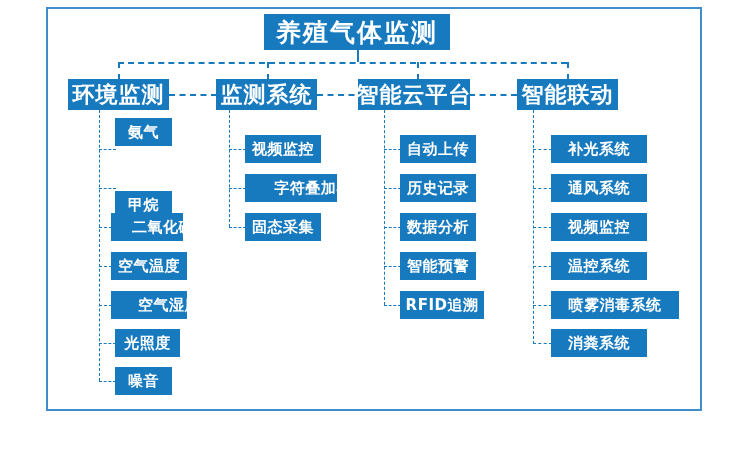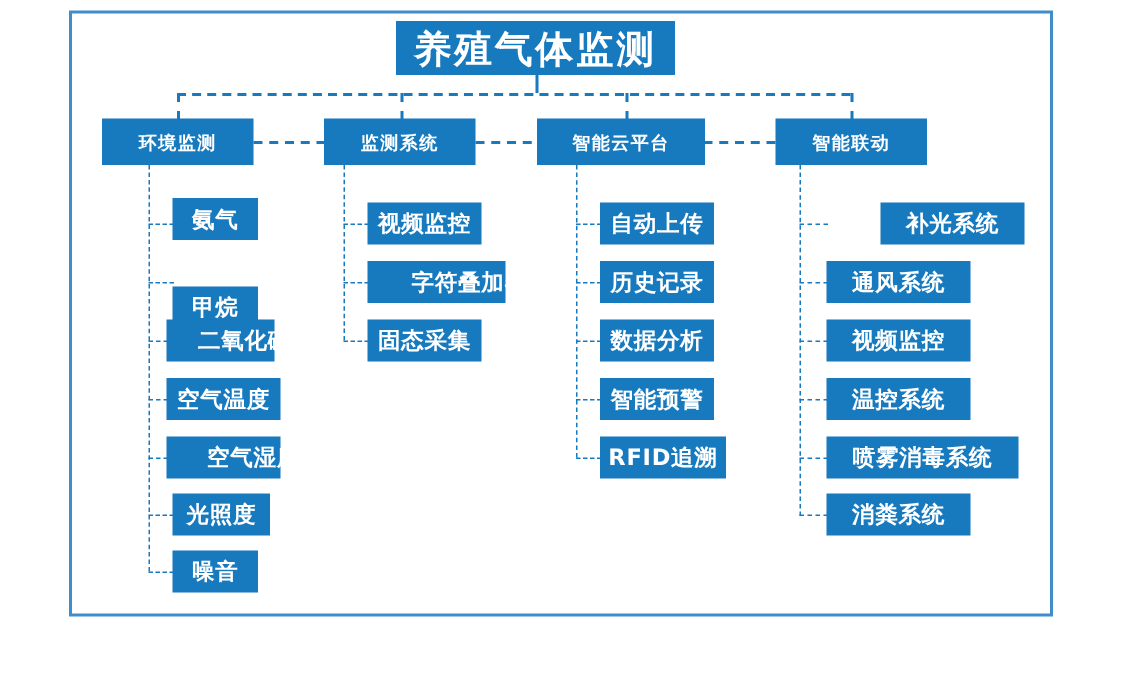--- a/index.html
+++ b/index.html
@@ -39,21 +39,21 @@
     letter-spacing: 0.5px;
     box-sizing: border-box;
     white-space: nowrap;
     line-height: 1;
   }
   .node-title {
     font-size: 25px;
     letter-spacing: 2px;
   }
   .node-l2 {
-    font-size: 12px;
+    font-size: 22px;
     letter-spacing: 1px;
     text-align: center;
   }
   .node-leaf {
     font-size: 15px;
     letter-spacing: 0.5px;
   }
   
   .conn-h {
     position: absolute;
@@ -106,21 +106,21 @@
   <div class="conn-thin-v" style="left:99px; top:110px; height:271px;"></div>
 
   <div class="conn-thin-h" style="left:99px; top:149px; width:17px;"></div>
   <div class="conn-thin-h" style="left:99px; top:188px; width:17px;"></div>
   <div class="conn-thin-h" style="left:99px; top:227px; width:13px;"></div>
   <div class="conn-thin-h" style="left:99px; top:266px; width:13px;"></div>
   <div class="conn-thin-h" style="left:99px; top:305px; width:13px;"></div>
   <div class="conn-thin-h" style="left:99px; top:343px; width:17px;"></div>
   <div class="conn-thin-h" style="left:99px; top:381px; width:17px;"></div>
 
-  <div class="node node-leaf" style="left:115px; top:132px; width:57px; height:28px;text-align:center;">氨气</div>
+  <div class="node node-leaf" style="left:115px; top:118px; width:57px; height:28px;text-align:center;">氨气</div>
   <div class="node node-leaf" style="left:115px; top:174px; width:57px; height:28px;margin-top:17px;">甲烷</div>
   <div class="node node-leaf" style="left:111px; top:213px; width:72px; height:28px;padding-left:32px;">二氧化碳</div>
   <div class="node node-leaf" style="left:111px; top:252px; width:76px; height:28px;">空气温度</div>
   <div class="node node-leaf" style="left:111px; top:291px; width:76px; height:28px;padding-left:40px;">空气湿度</div>
   <div class="node node-leaf" style="left:115px; top:329px; width:65px; height:28px;">光照度</div>
   <div class="node node-leaf" style="left:115px; top:367px; width:57px; height:28px;">噪音</div>
 
   <div class="conn-thin-v" style="left:229px; top:110px; height:117px;"></div>
 
   <div class="conn-thin-h" style="left:229px; top:149px; width:17px;"></div>
@@ -147,20 +147,20 @@
 
   <div class="conn-thin-v" style="left:533px; top:110px; height:234px;"></div>
 
   <div class="conn-thin-h" style="left:533px; top:149px; width:19px;"></div>
   <div class="conn-thin-h" style="left:533px; top:188px; width:19px;"></div>
   <div class="conn-thin-h" style="left:533px; top:227px; width:19px;"></div>
   <div class="conn-thin-h" style="left:533px; top:266px; width:19px;"></div>
   <div class="conn-thin-h" style="left:533px; top:305px; width:19px;"></div>
   <div class="conn-thin-h" style="left:533px; top:343px; width:19px;"></div>
 
-  <div class="node node-leaf" style="left:551px; top:135px; width:96px; height:28px;margin-left:36px;">补光系统</div>
+  <div class="node node-leaf" style="left:551px; top:135px; width:96px; height:28px;">补光系统</div>
   <div class="node node-leaf" style="left:551px; top:174px; width:96px; height:28px;">通风系统</div>
   <div class="node node-leaf" style="left:551px; top:213px; width:96px; height:28px;">视频监控</div>
   <div class="node node-leaf" style="left:551px; top:252px; width:96px; height:28px;">温控系统</div>
   <div class="node node-leaf" style="left:551px; top:291px; width:128px; height:28px;">喷雾消毒系统</div>
   <div class="node node-leaf" style="left:551px; top:329px; width:96px; height:28px;">消粪系统</div>
 
 </div>
 
 </body></html>

